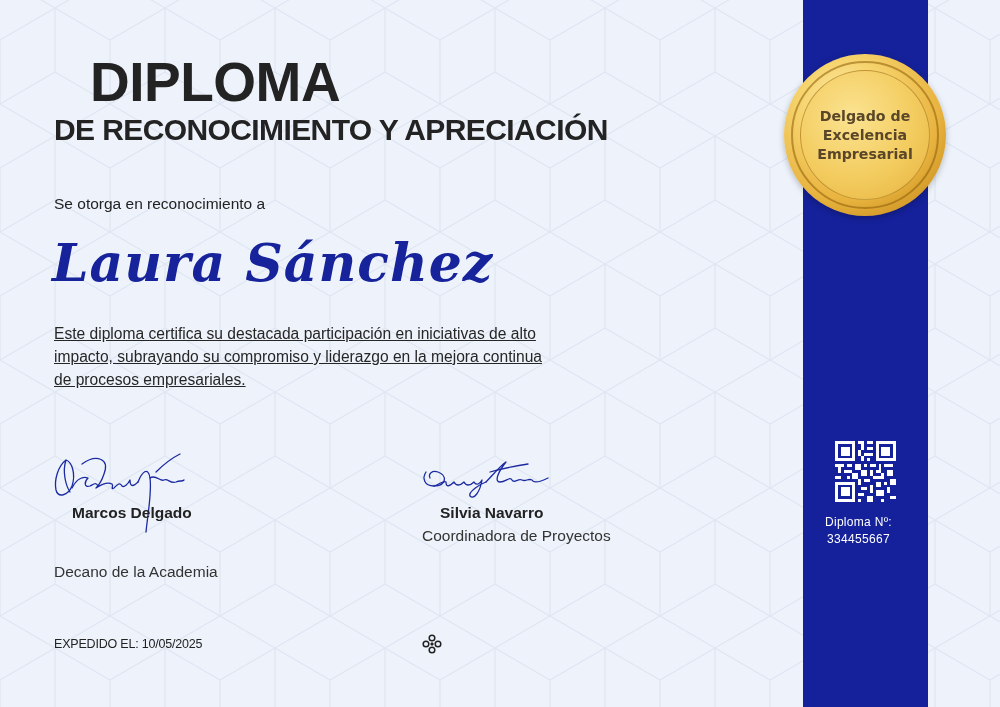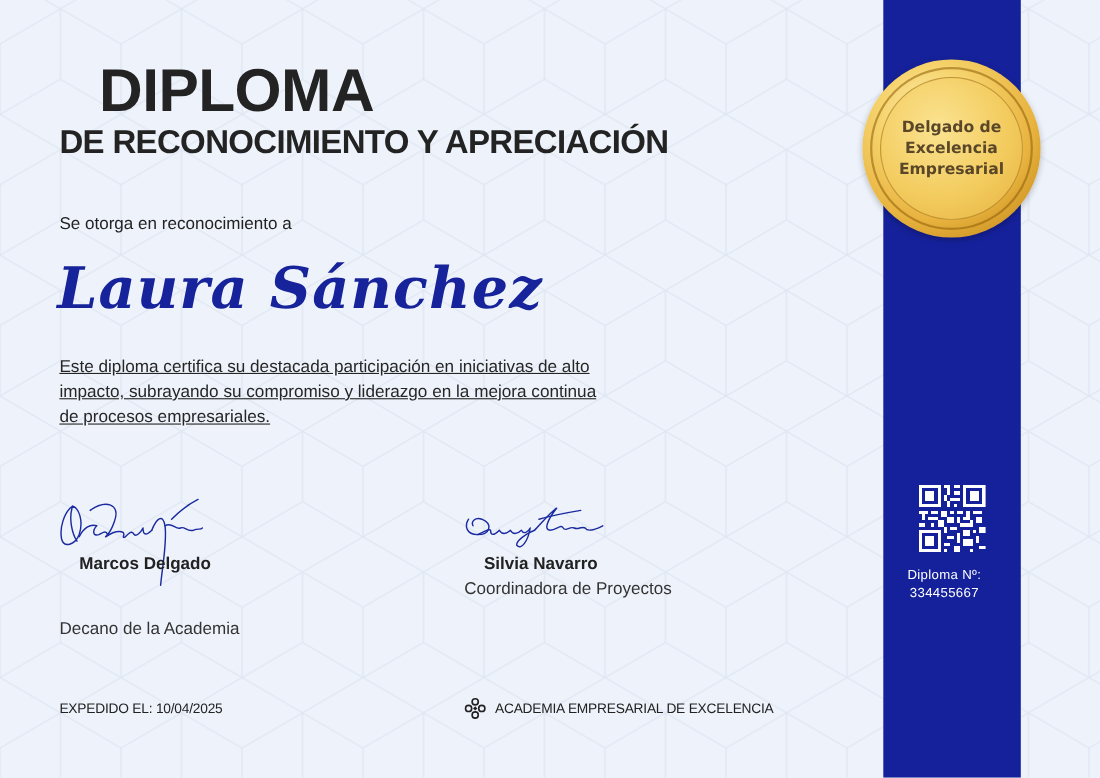--- a/index.html
+++ b/index.html
@@ -131,32 +131,31 @@
       <path d="M6 14 C2 20 4 28 14 28 C26 28 28 18 18 14 C12 12 8 16 10 20"></path>
       <path d="M14 28 C20 26 24 22 26 24 C26 30 30 28 34 24 C36 28 40 28 44 24 C46 28 50 28 54 24 C56 28 60 26 62 22 C60 34 54 42 50 38 C48 34 60 26 66 24"></path>
       <path d="M66 24 C72 18 80 8 86 4 C78 14 74 24 80 24 C86 24 90 18 92 22 C94 26 98 20 102 22 C106 24 108 20 112 22 C114 26 120 24 128 20"></path>
       <path d="M70 14 C84 10 96 8 108 6"></path>
     </g>
   </svg>
   <div class="name" style="left:0; top:52px;text-align:center;">Silvia Navarro</div>
   <div class="role" style="left:0; top:75px;">Coordinadora de Proyectos</div>
 </div>
 
-<div class="issued">EXPEDIDO EL: 10/04/2025</div>
+<div class="issued">EXPEDIDO EL: 10/05/2025</div>
 <div class="academy">
   <svg width="20" height="20" viewBox="0 0 20 20" xmlns="http://www.w3.org/2000/svg">
     <g fill="none" stroke="#222" stroke-width="1.5">
       <circle cx="10" cy="4" r="2.8"></circle>
       <circle cx="10" cy="16" r="2.8"></circle>
       <circle cx="4" cy="10" r="2.8"></circle>
       <circle cx="16" cy="10" r="2.8"></circle>
     </g>
     <rect x="8.6" y="8.6" width="2.8" height="2.8" fill="#222" transform="rotate(45 10 10)"></rect>
   </svg>
-  <span class="label">ACADEMIA EMPRESARIAL DE EXCELENCIA</span>
 </div>
 
 <div class="band"></div>
 
 <div class="seal">
   <div class="ring1"></div>
   <div class="ring2"></div>
   <div class="seal-text">Delgado de
 Excelencia
 Empresarial</div>

